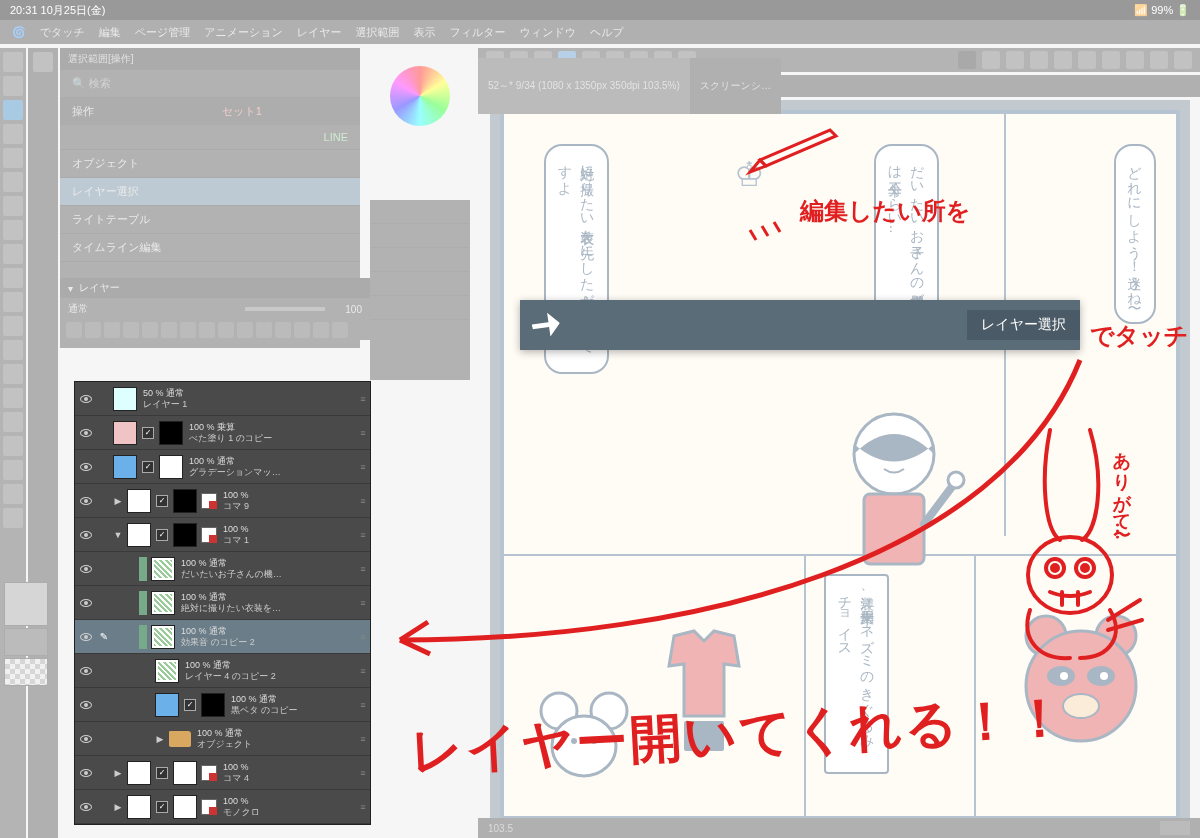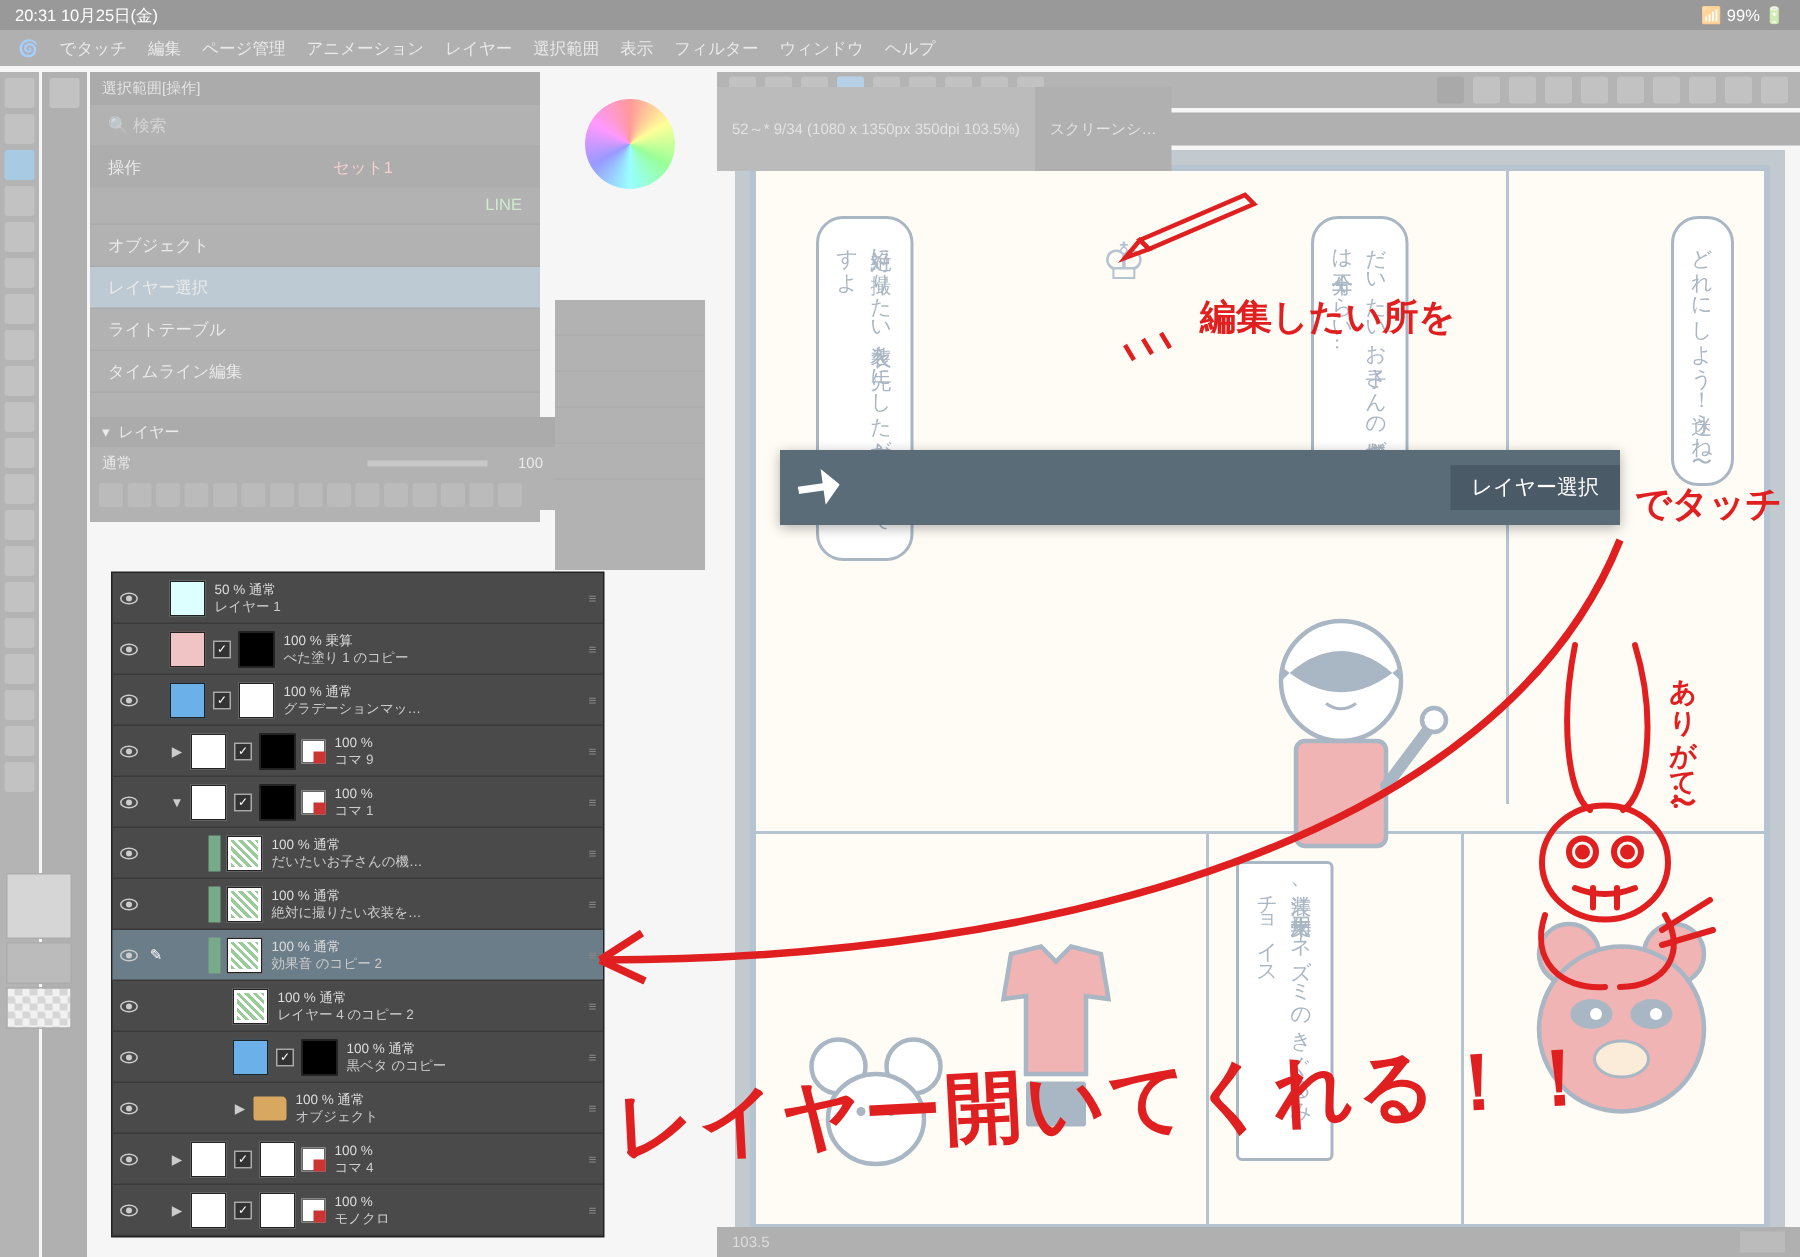--- a/index.html
+++ b/index.html
@@ -45,21 +45,21 @@
 .tool-props .prop-row { height: 24px; border-bottom: 1px solid #333; }
 
 
 .layer-header { position: absolute; top: 278px; left: 60px; width: 310px; background: #3f3f3f; z-index: 2; color: #ccc; font-size: 10px; }
 .layer-header .lh-title { padding: 3px 8px; background: #2f2f2f; display: flex; align-items: center; gap: 6px; }
 .layer-header .lh-ctrl { padding: 4px 8px; display: flex; align-items: center; justify-content: space-between; font-size: 10px; }
 .layer-header .lh-icons { padding: 2px 6px; display: flex; gap: 3px; flex-wrap: wrap; }
 .lh-icons .li-ic { width: 16px; height: 16px; background: #555; border-radius: 2px; }
 
 
-.layer-panel { position: absolute; top: 382px; left: 75px; width: 327px; background: #4a4a4a; z-index: 20; box-shadow: 0 0 0 1px #222; }
+.layer-panel { position: absolute; top: 382px; left: 75px; width: 295px; background: #4a4a4a; z-index: 20; box-shadow: 0 0 0 1px #222; }
 .layer-row { display: flex; align-items: center; height: 34px; border-bottom: 1px solid #3a3a3a; color: #ddd; font-size: 9px; position: relative; }
 .layer-row.selected { background: #6b7d88; }
 .lr-vis { width: 22px; display: flex; justify-content: center; }
 .lr-vis .eye { width: 12px; height: 8px; border: 1px solid #ccc; border-radius: 50%; position: relative; }
 .lr-vis .eye::after { content:''; position:absolute; width:4px; height:4px; background:#ccc; border-radius:50%; top:1px; left:3px; }
 .lr-lock { width: 14px; }
 .lr-arrow { width: 14px; text-align: center; color: #ccc; font-size: 9px; }
 .lr-thumb { width: 24px; height: 24px; background: #fff; border: 1px solid #222; margin: 0 2px; flex-shrink: 0; }
 .lr-thumb.pink { background: #f0c4c4; }
 .lr-thumb.folder { background: #d9a860; border: none; width: 22px; height: 16px; border-radius: 1px 3px 2px 2px; align-self: center; }

